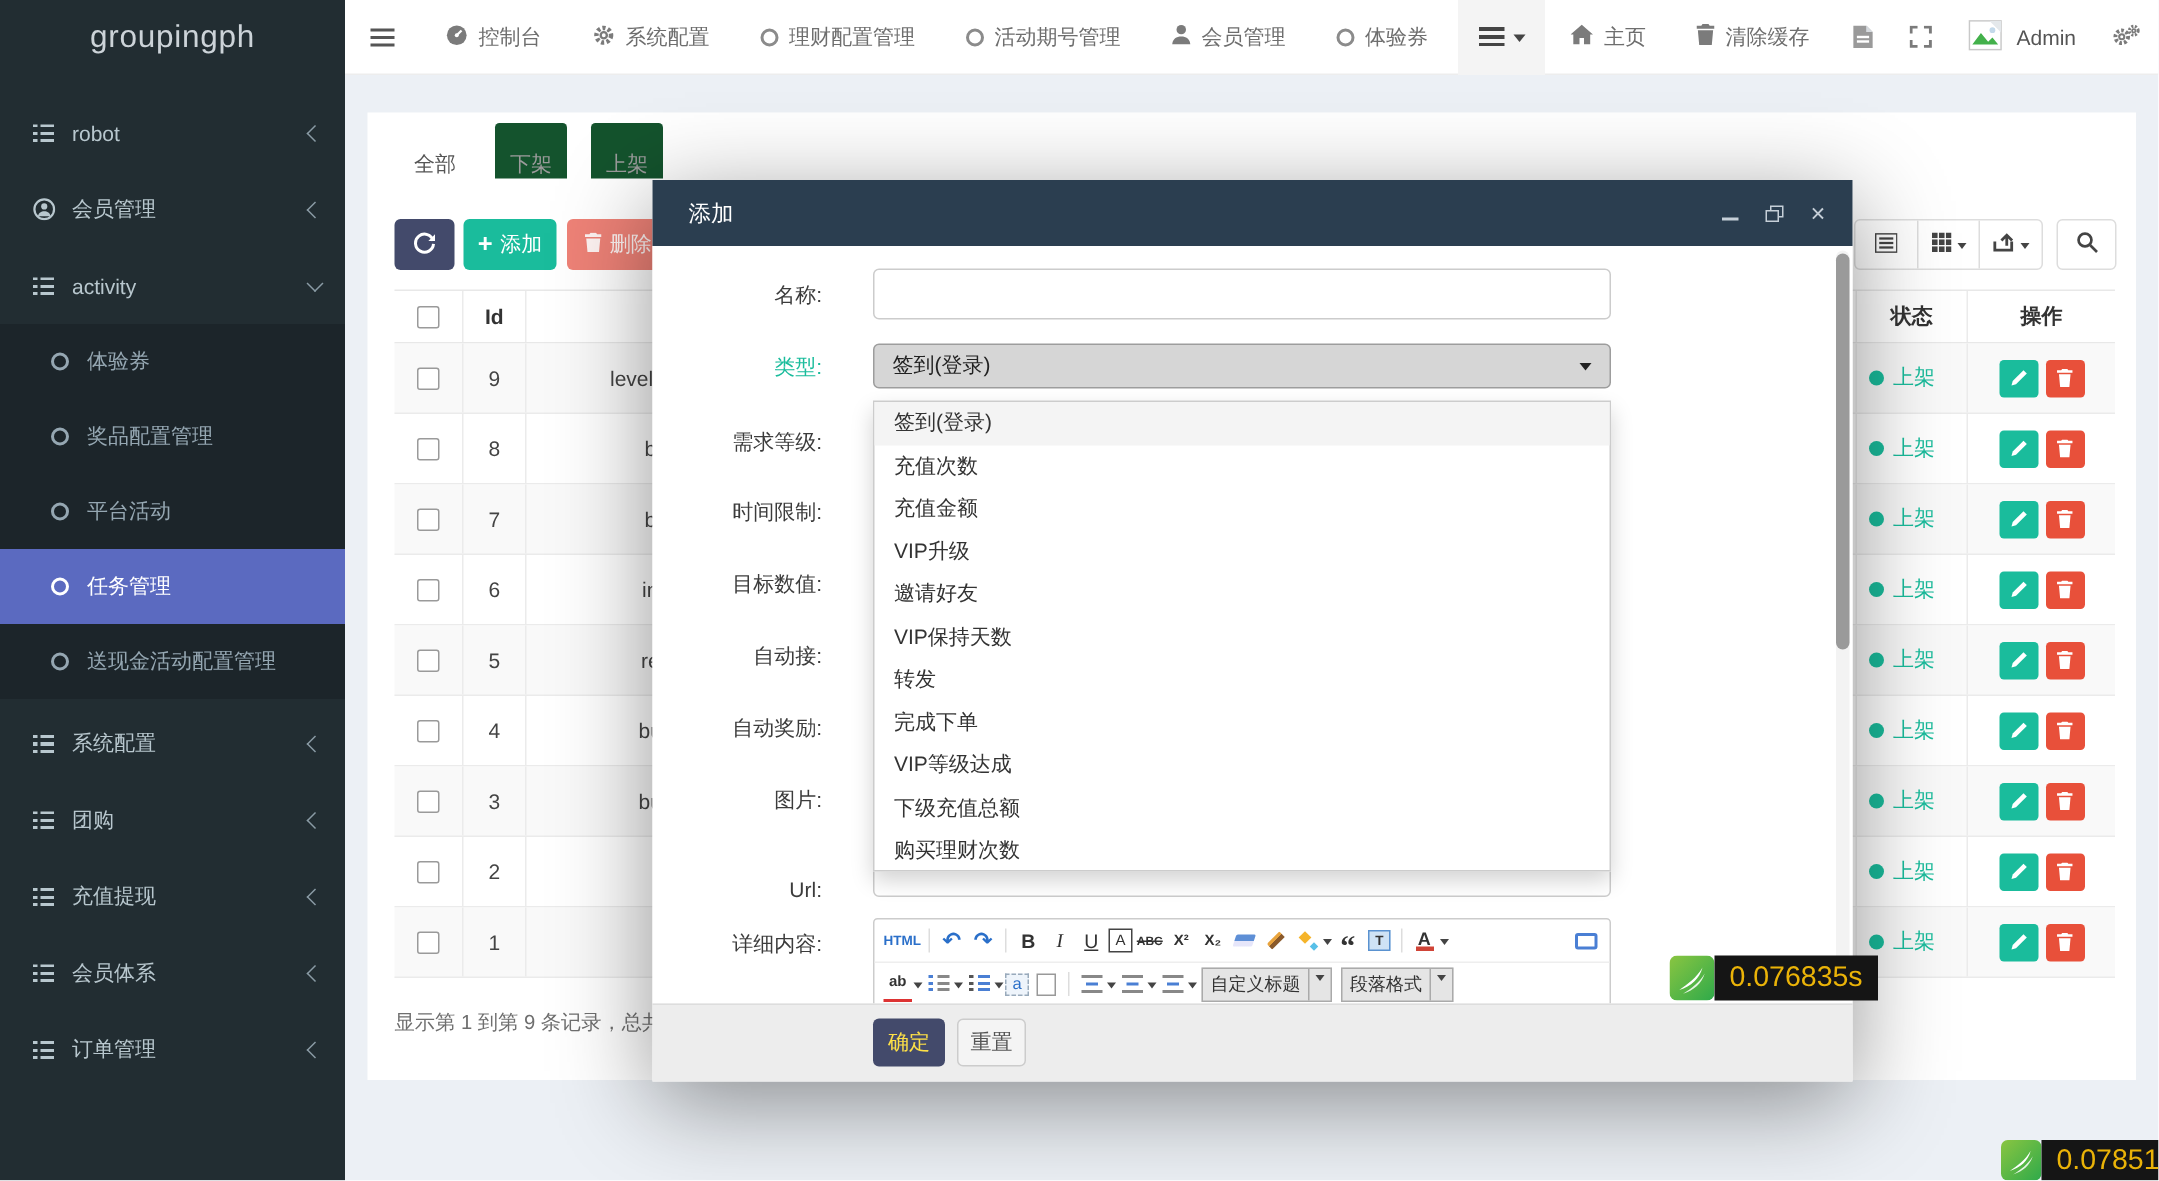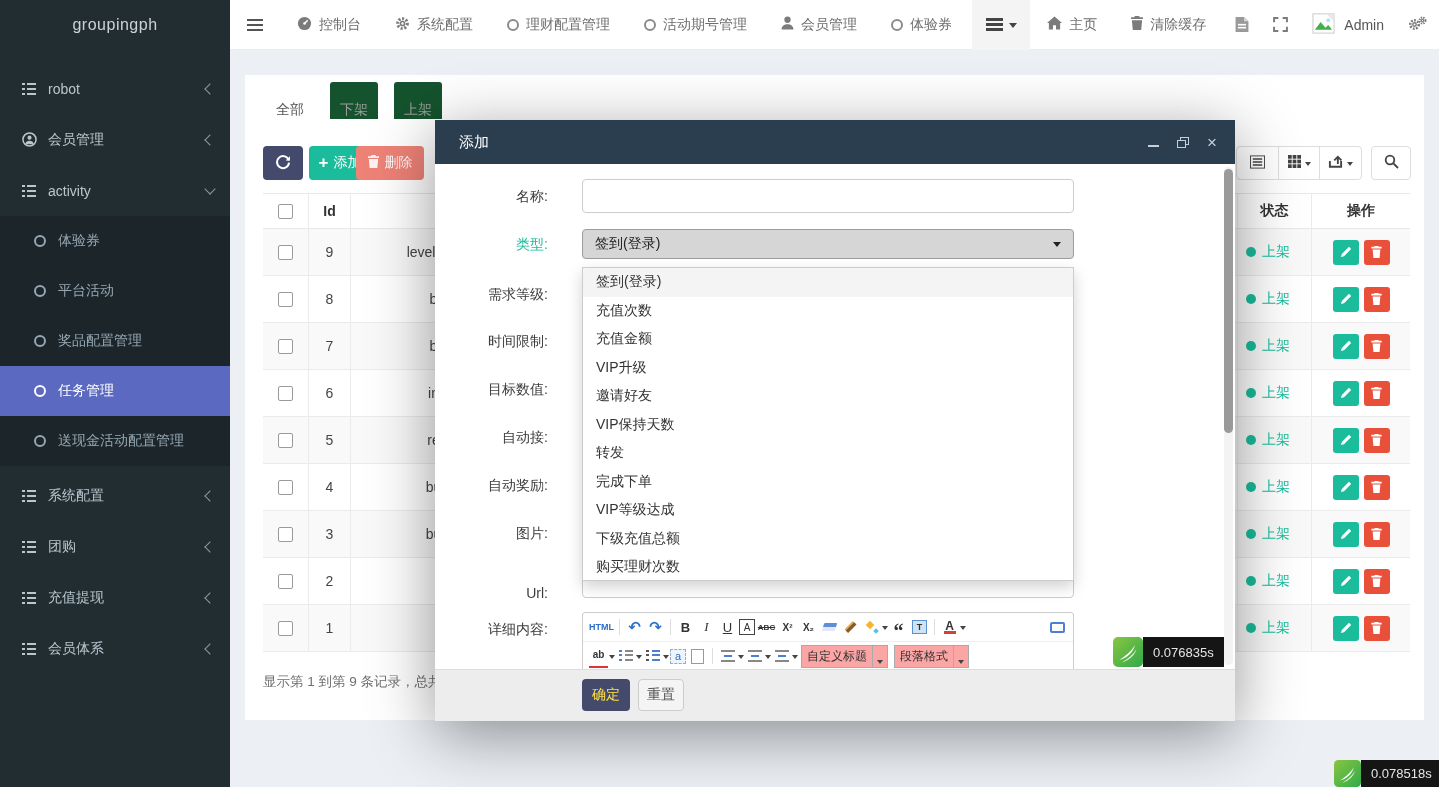--- a/index.html
+++ b/index.html
@@ -1,21 +1,21 @@
 <!DOCTYPE html>
 <html style="--accent_green: #1abc9c; --accent_red: #e8503a; --active_blue: #5b6ac0; --dark_navy: #2b3e50; --btn_dark: #434a6b; --page_bg: #ecf0f5; --sidebar_bg: #222d32;"><head>
 <meta charset="utf-8">
 <style>
 html,body{margin:0;padding:0}
 #app{position:relative;width:1439px;height:787px;background:#ecf0f5;overflow:hidden;
   font-family:"Liberation Sans","DejaVu Sans",sans-serif;color:#333;font-size:14px}
 
 
 .sidebar{position:absolute;left:0;top:0;width:230px;height:787px;background:#222d32}
-.logo{height:50px;display:flex;align-items:center;justify-content:center;color:#ccd3d8;font-size:16px;letter-spacing:.5px}
+.logo{height:50px;display:flex;align-items:center;justify-content:center;color:#ccd3d8;font-size:21px;letter-spacing:.5px}
 .menu{padding-top:13px}
 .s-item{height:51px;display:flex;align-items:center;padding:0 16px 0 22px;color:#b8c7ce;cursor:pointer}
 .s-ico{width:26px;display:flex;color:#b8c7ce;flex:none}
 .s-lbl{flex:1}
 .chev{width:7px;height:7px;border-right:1.6px solid #8a9ba5;border-bottom:1.6px solid #8a9ba5;flex:none}
 .chev.left{transform:rotate(135deg)}
 .chev.down{transform:rotate(45deg);margin-top:-3px}
 .li{width:14px;height:12px;background-image:repeating-linear-gradient(to bottom,currentColor 0 2px,transparent 2px 5px),repeating-linear-gradient(to bottom,currentColor 0 2px,transparent 2px 5px);background-size:3px 12px,9px 12px;background-position:0 0,5px 0;background-repeat:no-repeat}
 .oc{width:12px;height:12px;border:2px solid currentColor;border-radius:50%;box-sizing:border-box;flex:none}
 .submenu{background:#1c252a}
@@ -41,21 +41,21 @@
 
 .panel{position:absolute;left:245px;top:75px;width:1179px;height:645px;background:#fff}
 .tab{position:absolute;top:82px;height:37px;display:flex;align-items:flex-end;justify-content:center;border-radius:3px 3px 0 0;cursor:pointer}
 .tab.active{background:#fff;color:#555}
 .tab.inactive{background:#14532d;color:#9b9b9b}
 #tab0{left:262px;width:56px}#tab1{left:330px;width:48px}#tab2{left:394px;width:48px}
 
 .tbtn{position:absolute;top:146px;height:34px;border-radius:4px;display:flex;align-items:center;justify-content:center;color:#fff;cursor:pointer;box-sizing:border-box}
 #btn-refresh{left:263px;width:40px;background:var(--btn_dark)}
 #btn-add{left:309px;width:62px;background:var(--accent_green);gap:5px}
-#btn-del{left:356px;width:68px;background:#ee8277;gap:6px;color:rgba(255,255,255,.9)}
+#btn-del{left:378px;width:68px;background:#ee8277;gap:6px;color:rgba(255,255,255,.9)}
 .plus{font-size:17px;font-weight:bold;line-height:14px}
 .rgroup{position:absolute;top:146px;left:1236px;width:126px;height:34px;border:1px solid #ddd;border-radius:4px;display:flex;box-sizing:border-box;background:#fff}
 .rgb{flex:1;display:flex;align-items:center;justify-content:center;gap:4px;border-right:1px solid #ddd;cursor:pointer}
 .rgb:last-child{border-right:none}
 .car.sm{border-width:3.5px;border-top-width:4.5px;margin-top:4px}
 #btn-search{position:absolute;top:146px;left:1371px;width:40px;height:34px;border:1px solid #ddd;border-radius:4px;background:#fff;display:flex;align-items:center;justify-content:center;cursor:pointer;box-sizing:border-box}
 
 
 .table{position:absolute;left:263px;top:193px;width:1147px;color:#444}
 .thead{display:flex;height:36px;border-top:1px solid #e8e8e8;border-bottom:1px solid #e8e8e8;font-weight:bold;color:#333;box-sizing:border-box}
@@ -116,34 +116,34 @@
 .epasteT{width:15px;height:14px;background:#cfe3f5;border:1px solid #5a92d0;font-size:9px;font-weight:bold;box-sizing:border-box}
 .ecolorA{flex-direction:column;font-weight:bold;font-size:12px;line-height:10px}
 .ecolorA i{display:block;width:12px;height:3px;background:#d04437}
 .escreen{width:15px;height:11px;border:2px solid #4a7fd4;border-radius:2px;box-sizing:border-box}
 .espell{font-size:10px;font-weight:bold;border-bottom:2px solid #d33;line-height:10px}
 .elist{width:14px;height:12px;background-image:repeating-linear-gradient(to bottom,#4a7fd4 0 2px,transparent 2px 4.5px),repeating-linear-gradient(to bottom,#888 0 2px,transparent 2px 4.5px);background-size:3px 12px,8px 12px;background-position:0 0,6px 0;background-repeat:no-repeat}
 .elist.ul{background-image:repeating-linear-gradient(to bottom,#555 0 2px,transparent 2px 4.5px),repeating-linear-gradient(to bottom,#4a7fd4 0 2px,transparent 2px 4.5px)}
 .eanchor{font-size:11px;color:#2a6fc9;border:1px dashed #9ab;min-width:14px;height:13px;background:#eef4fb}
 .edoc{width:11px;height:13px;background:#fff;border:1px solid #999}
 .ealign{width:14px;height:12px;background-image:linear-gradient(#888 0 0),linear-gradient(#888 0 0),linear-gradient(#4a7fd4 0 0);background-size:14px 2px,14px 2px,8px 2px;background-position:0 0,0 10px,3px 5px;background-repeat:no-repeat}
-.eselect{height:23px;border:1px solid #aaa;display:flex;align-items:flex-end;font-size:12px;color:#333;background:#fca5a5;margin:0 3px;box-sizing:border-box;cursor:pointer}
+.eselect{height:23px;border:1px solid #aaa;display:flex;align-items:flex-start;font-size:12px;color:#333;background:#e5e5e5;margin:0 3px;box-sizing:border-box;cursor:pointer}
 .eselect .txt{padding:0 5px;border-right:1px solid #aaa;height:100%;display:flex;align-items:center}
 .eselect .cc{width:14px;display:flex;justify-content:center}
 
 
 .m-foot{position:absolute;left:0;top:549px;width:800px;height:52px;background:#ededed;border-top:1px solid #ddd;box-sizing:border-box}
 .okbtn{position:absolute;left:147px;top:9px;width:48px;height:32px;background:var(--btn_dark);color:#fde047;border-radius:4px;display:flex;align-items:center;justify-content:center;cursor:pointer}
 .resetbtn{position:absolute;left:203px;top:9px;width:46px;height:32px;background:#f4f4f4;border:1px solid #ccc;color:#555;border-radius:4px;display:flex;align-items:center;justify-content:center;box-sizing:border-box;cursor:pointer}
 
 
 .badge{display:flex;align-items:flex-start}
 #badge1{position:absolute;left:1113px;top:637px;z-index:120}
 #badge2{position:absolute;left:1334px;top:760px;z-index:40}
-.badge-label{background:#151515;color:#e5e5e5;font-size:13px;display:flex;align-items:center;padding:0 10px}
+.badge-label{background:#151515;color:#eab308;font-size:19px;display:flex;align-items:center;padding:0 10px}
 #badge1 .badge-label{height:30px}
 #badge2 .badge-label{height:27px}
 </style>
 </head>
 <body>
 
 <div id="app">
 
   <div class="sidebar">
     <div class="logo">groupingph</div>
@@ -173,25 +173,25 @@
         <span class="s-lbl">activity</span>
         <span class="chev down"></span>
       </div>
       <div class="submenu">
         <div class="sub-item">
           <span class="oc"></span>
           <span>体验券</span>
         </div>
         <div class="sub-item">
           <span class="oc"></span>
-          <span>平台活动</span>
+          <span>奖品配置管理</span>
         </div>
         <div class="sub-item">
           <span class="oc"></span>
-          <span>奖品配置管理</span>
+          <span>平台活动</span>
         </div>
         <div class="sub-item active">
           <span class="oc"></span>
           <span>任务管理</span>
         </div>
         <div class="sub-item">
           <span class="oc"></span>
           <span>送现金活动配置管理</span>
         </div>
       </div>
@@ -214,20 +214,27 @@
             <span class="li"></span>
           </span>
         <span class="s-lbl">充值提现</span>
         <span class="chev left"></span>
       </div>
       <div class="s-item">
         <span class="s-ico">
             <span class="li"></span>
           </span>
         <span class="s-lbl">会员体系</span>
+        <span class="chev left"></span>
+      </div>
+      <div class="s-item">
+        <span class="s-ico">
+            <span class="li"></span>
+          </span>
+        <span class="s-lbl">订单管理</span>
         <span class="chev left"></span>
       </div>
     </div>
   </div>
 
   <div class="topnav">
     <div class="burger">
         <i></i>
         <i></i>
         <i></i>

